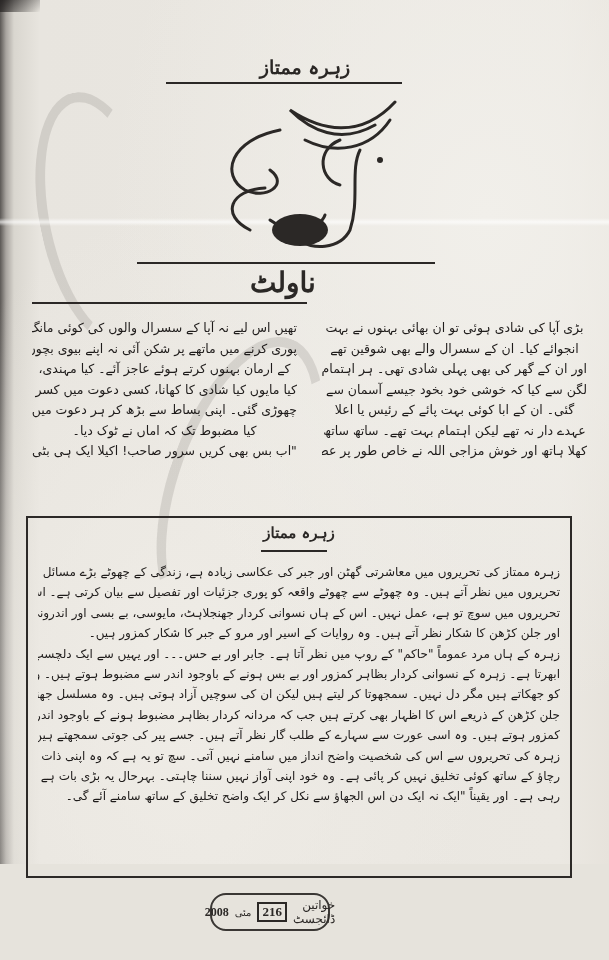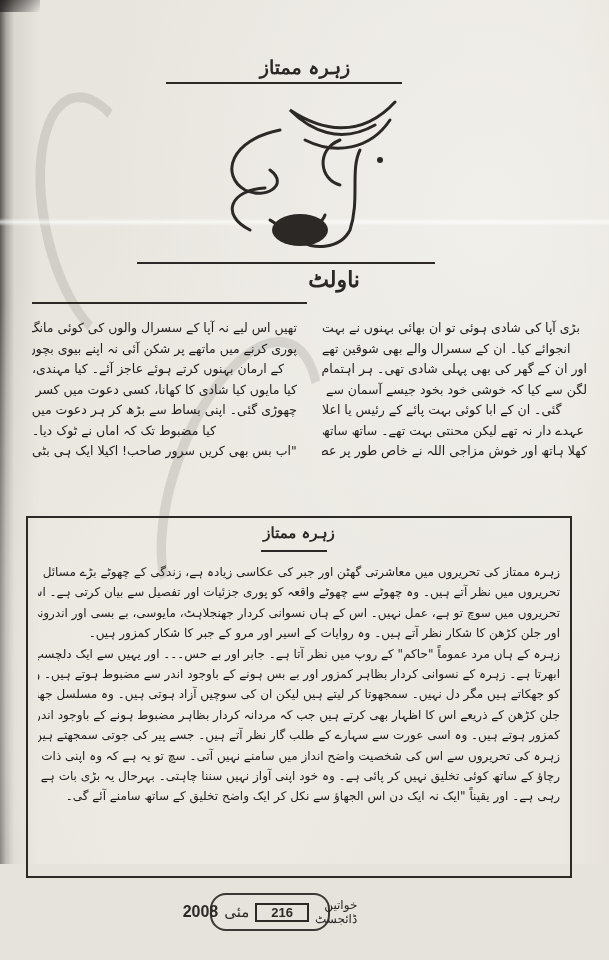--- a/index.html
+++ b/index.html
@@ -45,30 +45,30 @@
     position: absolute; top: 100px; left: 210px; width: 190px; height: 160px;
   }
   .title-text {
     position: absolute; top: 118px; left: 200px; width: 210px;
     text-align: center; font-size: 54px; font-weight: bold; color: #2b2826;
     font-family: "DejaVu Serif", serif; line-height: 1;
     opacity: 0;  
   }
   .genre-label {
     position: absolute; top: 266px; left: 250px; width: 110px;
-    text-align: right; font-size: 22px; font-weight: bold; color: #2b2826;
+    text-align: left; font-size: 28px; font-weight: bold; color: #2b2826;
     font-family: "DejaVu Serif", serif;
   }
 
   .column {
     position: absolute; top: 318px; width: 265px;
     font-size: 12.5px; line-height: 20.5px; text-align: justify; color: #1f1c1b;
     font-family: "DejaVu Sans", sans-serif;
   }
-  .column p { white-space: nowrap; overflow: hidden; text-align: left; }
+  .column p { white-space: nowrap; overflow: hidden; text-align: center; }
   .col-right { left: 322px; }
   .col-left { left: 32px; }
 
   .bio-box {
     position: absolute; left: 26px; top: 516px; width: 546px; height: 362px;
     border: 2px solid #2c2927; border-top-width: 2px;
   }
   .bio-title {
     position: absolute; top: 6px; left: 0; width: 100%;
     text-align: center; font-size: 15px; font-weight: bold; color: #2b2826;
@@ -84,25 +84,25 @@
   .bio-body p { white-space: nowrap; overflow: hidden; text-align: right; }
 
   .footer-badge {
     position: absolute; left: 210px; top: 893px; width: 120px; height: 38px;
     border: 2px solid #3a3734; border-radius: 16px;
     display: flex; align-items: center; justify-content: center; gap: 6px;
     direction: rtl; font-size: 11px; color: #2b2826;
   }
   .footer-badge .pub { font-family: "DejaVu Serif", serif; font-size: 12px; }
   .footer-badge .pgnum {
-    border: 2px solid #2b2826; padding: 0 14px; font-weight: bold; font-size: 13px;
-    font-family: Liberation Sans, sans-serif; direction: ltr;
+    border: 2px solid #2b2826; padding: 0 3px; font-weight: bold; font-size: 13px;
+    font-family: Liberation Serif, serif; direction: ltr;
   }
-  .footer-badge .month { font-family: "DejaVu Serif", serif; font-size: 15px; }
-  .footer-badge .year { font-weight: bold; font-size: 16px; font-family: Liberation Sans, sans-serif; direction: ltr; }
+  .footer-badge .month { font-family: "DejaVu Serif", serif; font-size: 10px; }
+  .footer-badge .year { font-weight: bold; font-size: 12px; font-family: Liberation Serif, serif; direction: ltr; }
 </style>
 </head>
 <body>
 
 <div class="page">
   <div class="page-shadow-top"></div>
   <div class="ghost-swirl" style="left:40px;top:90px;width:120px;height:260px;transform:rotate(-12deg);"></div>
   <div class="ghost-swirl" style="left:170px;top:330px;width:140px;height:300px;transform:rotate(20deg);"></div>
   <div class="crease"></div>
 
@@ -127,21 +127,21 @@
   <div class="rule" style="left:137px;top:262px;width:298px;"></div>
   <div class="genre-label rtl">ناولٹ</div>
   <div class="rule" style="left:32px;top:302px;width:275px;height:1.5px;"></div>
 
   <div class="column col-right rtl">
     <p>بڑی آپا کی شادی ہوئی تو ان بھائی بہنوں نے بہت</p>
     <p>انجوائے کیا۔ ان کے سسرال والے بھی شوقین تھے</p>
     <p>اور ان کے گھر کی بھی پہلی شادی تھی۔ ہر اہتمام یوں</p>
     <p>لگن سے کیا کہ خوشی خود بخود جیسے آسمان سے اترتی چلی</p>
     <p>گئی۔ ان کے ابا کوئی بہت پائے کے رئیس یا اعلا</p>
-    <p>عہدے دار نہ تھے لیکن محنتی بہت تھے۔ ساتھ ساتھ</p>
+    <p>عہدے دار نہ تھے لیکن اہتمام بہت تھے۔ ساتھ ساتھ</p>
     <p>کھلا ہاتھ اور خوش مزاجی اللہ نے خاص طور پر عطا کی</p>
   </div>
   <div class="column col-left rtl">
     <p>تھیں اس لیے نہ آپا کے سسرال والوں کی کوئی مانگ</p>
     <p>پوری کرنے میں ماتھے پر شکن آئی نہ اپنے بیوی بچوں</p>
     <p>کے ارمان بہنوں کرتے ہوئے عاجز آئے۔ کیا مہندی،</p>
     <p>کیا مایوں کیا شادی کا کھانا، کسی دعوت میں کسر نہ</p>
     <p>چھوڑی گئی۔ اپنی بساط سے بڑھ کر ہر دعوت میں اہتمام</p>
     <p>کیا مضبوط تک کہ اماں نے ٹوک دیا۔</p>
     <p>"اب بس بھی کریں سرور صاحب! اکیلا ایک ہی بٹی</p>

